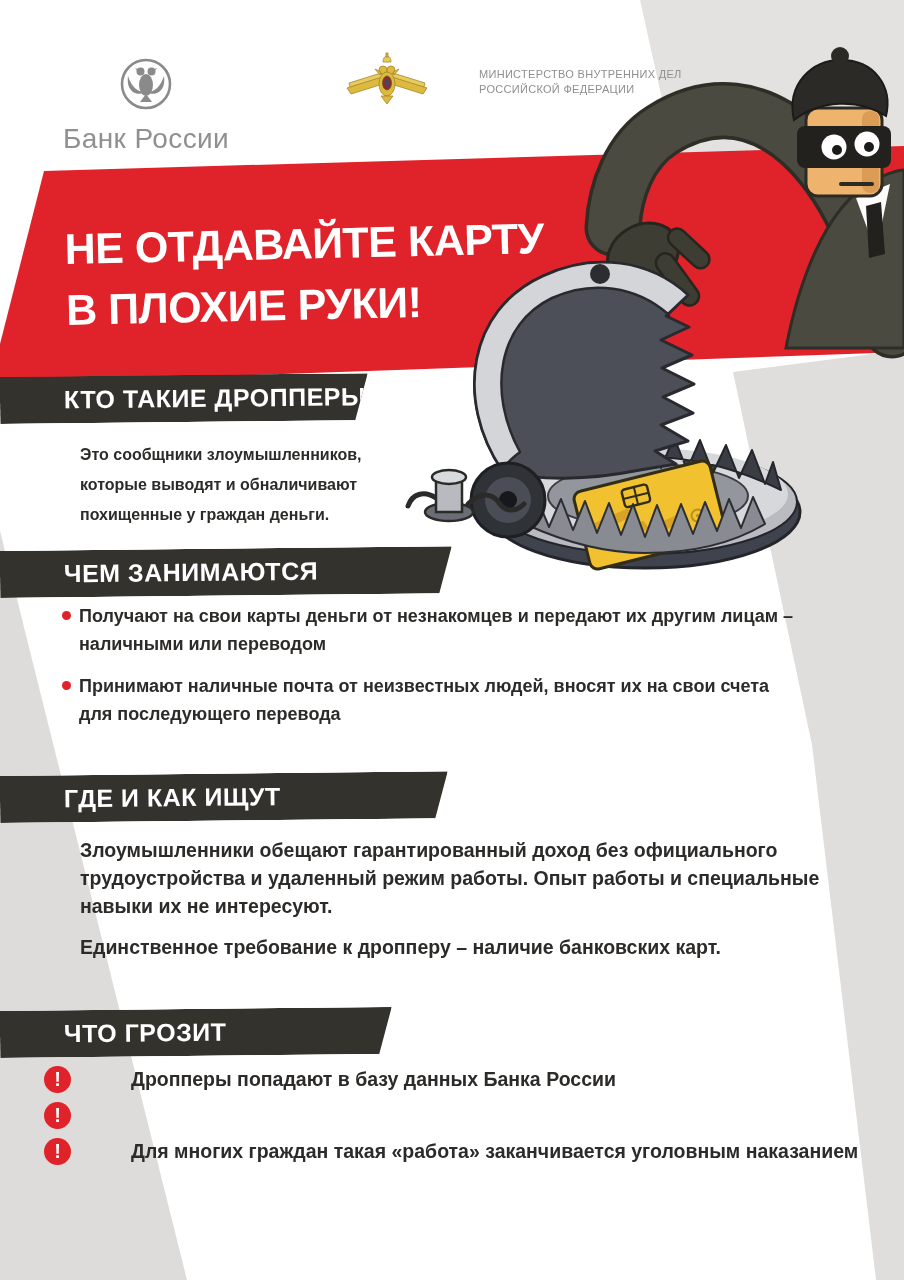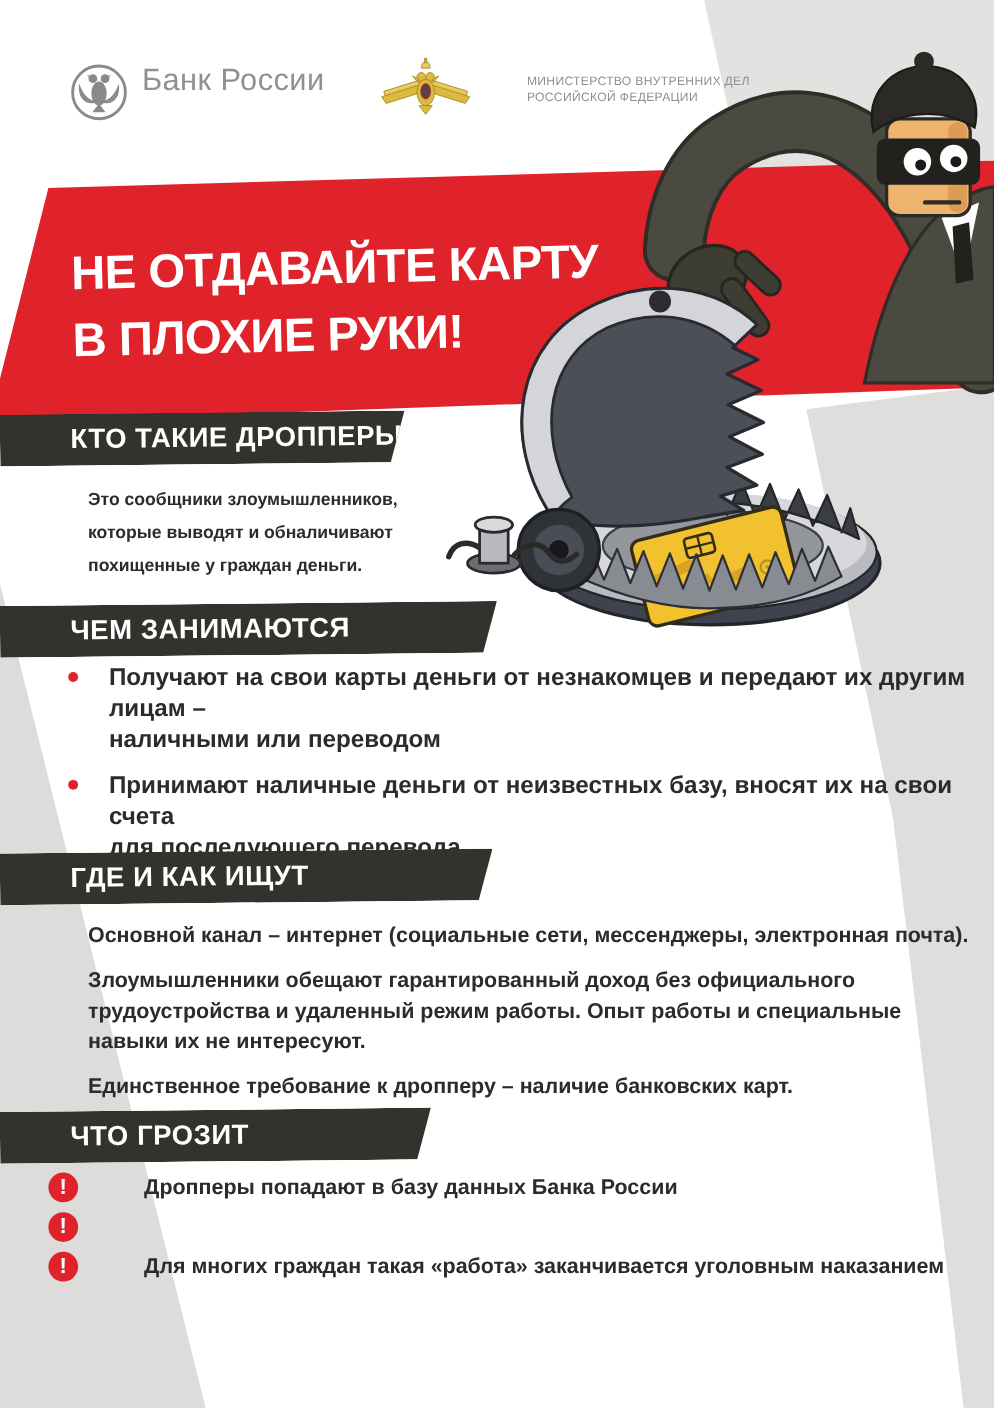--- a/index.html
+++ b/index.html
@@ -24,32 +24,32 @@
     clip-path:polygon(0 0,100% 0,calc(100% - 13px) 100%,0 100%);
     transform:rotate(-0.6deg);transform-origin:left center;
   }
   .bar1{top:377px;width:368px;}
   .bar2{top:551px;width:452px;}
   .bar3{top:776px;width:448px;}
   .bar4{top:1011px;width:392px;}
   .body-text{color:#2c2b29;font-weight:bold;white-space:pre-line;}
   .intro{position:absolute;left:80px;top:440px;font-size:16px;line-height:30px;width:560px;}
   .bullets{position:absolute;left:62px;top:602px;width:830px;}
-  .bullet{display:flex;gap:28px;margin-bottom:14px;font-size:22px;line-height:28px;}
+  .bullet{display:flex;gap:8px;margin-bottom:14px;font-size:18px;line-height:28px;}
   .dot{flex:0 0 auto;width:9px;height:9px;border-radius:50%;background:#e0222a;margin-top:9px;}
   .paras{position:absolute;left:80px;top:836px;width:810px;}
   .paras p{margin:0 0 13px 0;font-size:19.5px;line-height:28px;}
   .warnings{position:absolute;left:44px;top:1066px;width:830px;}
   .warning{display:flex;align-items:center;gap:20px;margin-bottom:9px;}
   .wicon{
     flex:0 0 auto;width:27px;height:27px;border-radius:50%;background:#e0222a;color:#ffffff;
     font-size:20px;font-weight:bold;text-align:center;line-height:27px;
   }
   .wtext{font-size:19.5px;line-height:27px;margin-left:40px;}
-  .hdr-cbr{position:absolute;left:63px;top:57px;display:flex;align-items:flex-start;gap:12px;}
+  .hdr-cbr{position:absolute;left:63px;top:57px;display:flex;align-items:center;gap:12px;flex-direction:column;}
   .cbr-text{color:#909090;font-size:28px;letter-spacing:0.4px;}
   .hdr-mvd{position:absolute;left:345px;top:52px;display:flex;align-items:center;gap:16px;}
   .mvd-text{color:#8f8f8e;font-size:11px;line-height:15px;letter-spacing:0.3px;white-space:pre-line;margin-left:34px;}
   .illus{position:absolute;left:0;top:0;width:904px;height:660px;pointer-events:none;}
 </style>
 </head>
 <body>
 
 <div class="poster">
 
@@ -178,28 +178,27 @@
 
   <div class="bar bar2">ЧЕМ ЗАНИМАЮТСЯ ДРОППЕРЫ</div>
   <div class="bullets">
     <div class="bullet">
       <span class="dot"></span>
       <span class="body-text">Получают на свои карты деньги от незнакомцев и передают их другим лицам –
 наличными или переводом</span>
     </div>
     <div class="bullet">
       <span class="dot"></span>
-      <span class="body-text">Принимают наличные деньги от неизвестных базу, вносят их на свои счета
+      <span class="body-text">Принимают наличные почта от неизвестных людей, вносят их на свои счета
 для последующего перевода</span>
     </div>
   </div>
 
   <div class="bar bar3">ГДЕ И КАК ИЩУТ ДРОППЕРОВ</div>
   <div class="paras">
-    <p class="body-text">Основной канал – интернет (социальные сети, мессенджеры, электронная почта).</p>
     <p class="body-text">Злоумышленники обещают гарантированный доход без официального
 трудоустройства и удаленный режим работы. Опыт работы и специальные
 навыки их не интересуют.</p>
     <p class="body-text">Единственное требование к дропперу – наличие банковских карт.</p>
   </div>
 
   <div class="bar bar4">ЧТО ГРОЗИТ ДРОППЕРАМ</div>
   <div class="warnings">
     <div class="warning">
       <span class="wicon">!</span>

